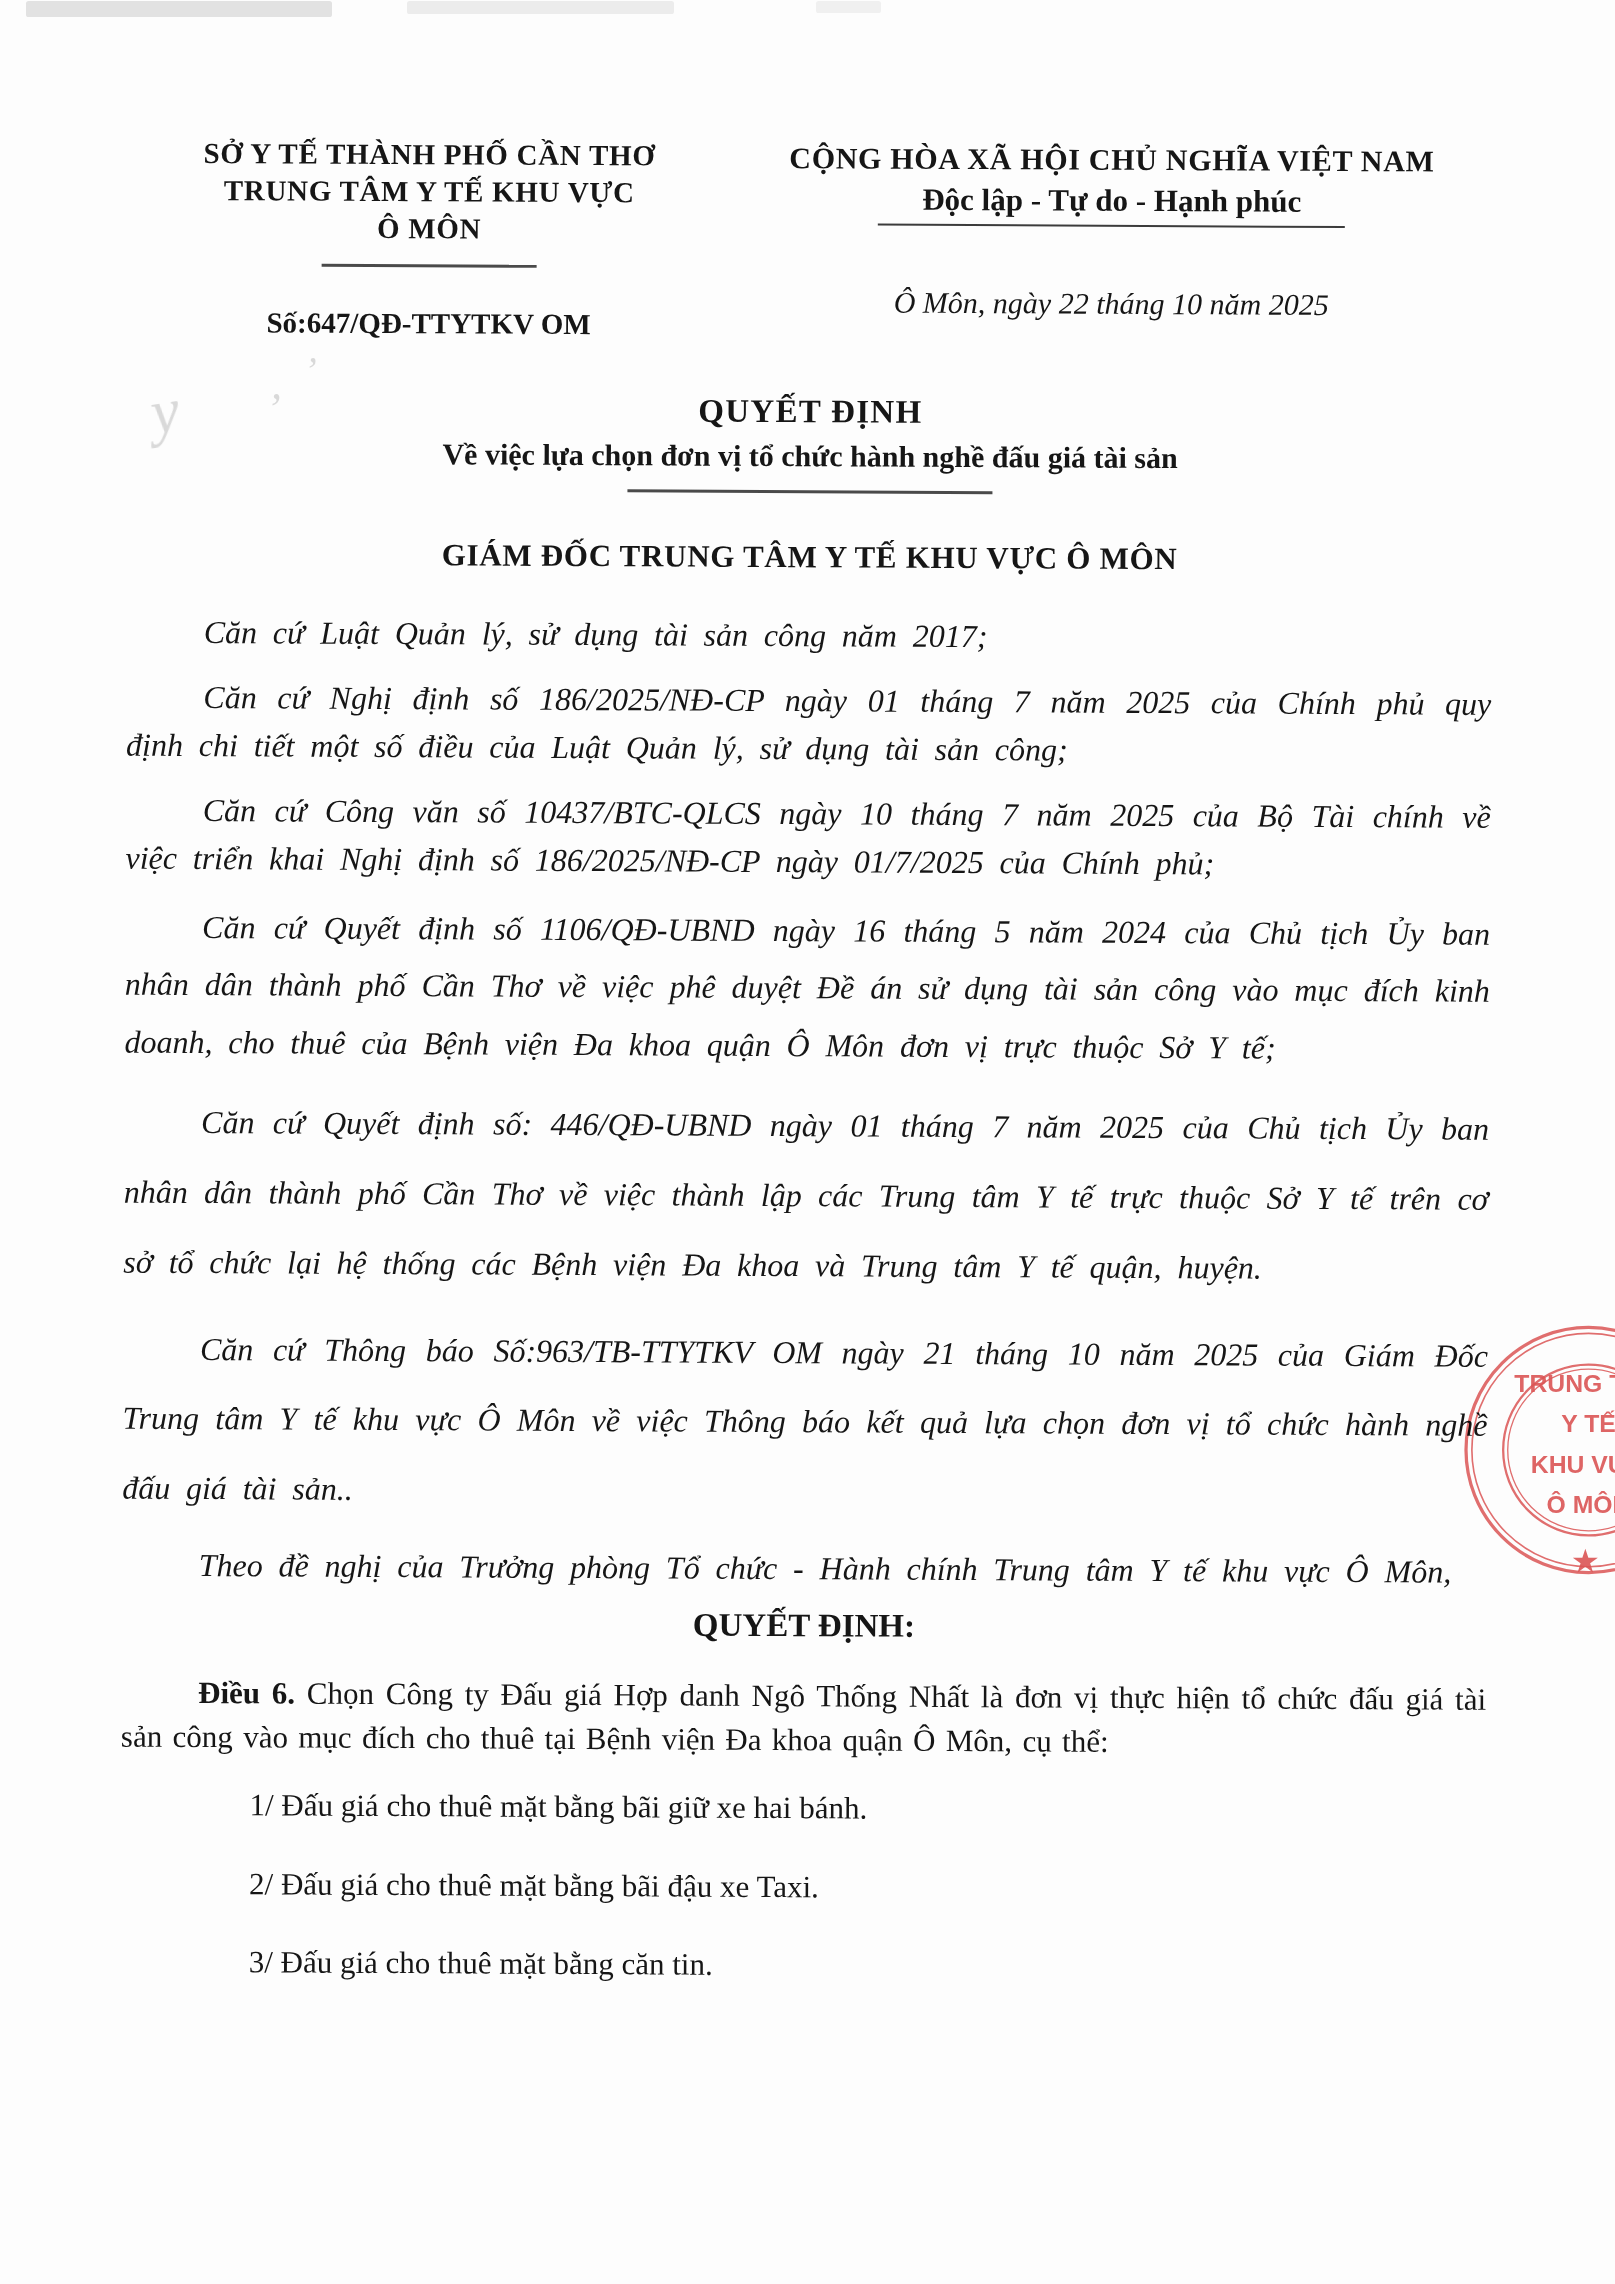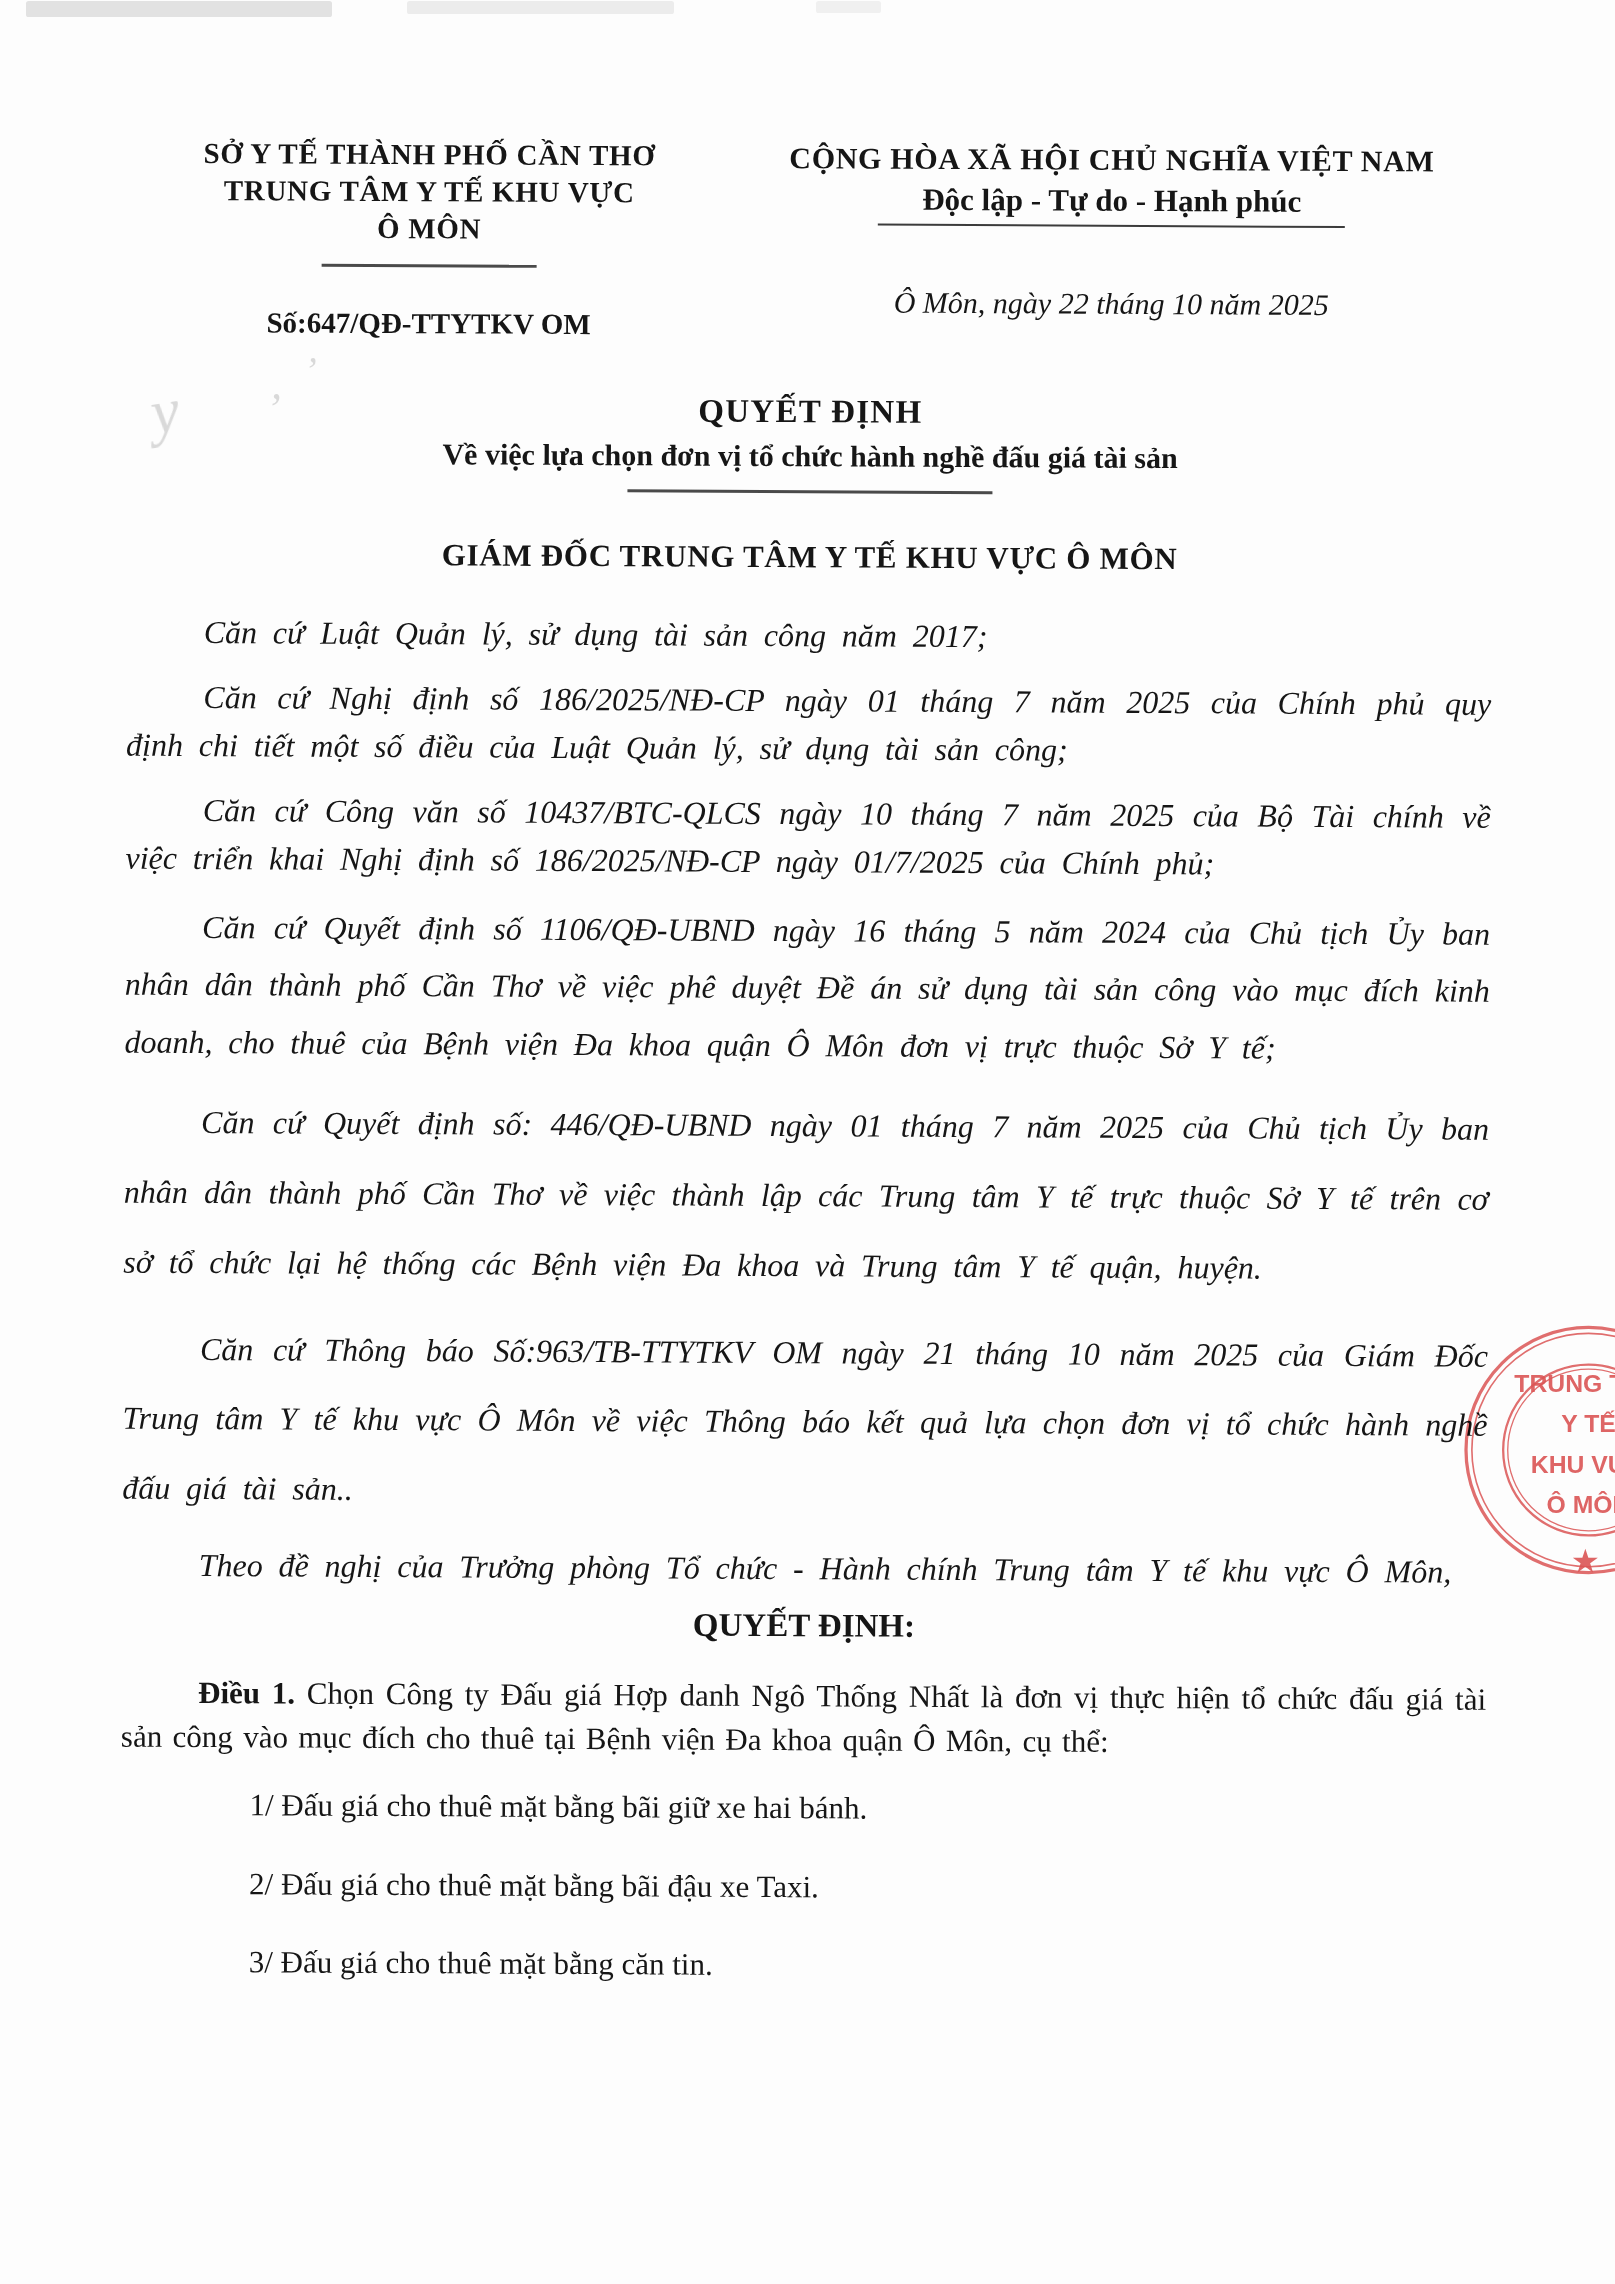--- a/index.html
+++ b/index.html
@@ -116,21 +116,21 @@
         <p class="preamble-p">Căn cứ Nghị định số 186/2025/NĐ-CP ngày 01 tháng 7 năm 2025 của Chính phủ quy định chi tiết một số điều của Luật Quản lý, sử dụng tài sản công;</p>
         <p class="preamble-p">Căn cứ Công văn số 10437/BTC-QLCS ngày 10 tháng 7 năm 2025 của Bộ Tài chính về việc triển khai Nghị định số 186/2025/NĐ-CP ngày 01/7/2025 của Chính phủ;</p>
         <p class="preamble-p">Căn cứ Quyết định số 1106/QĐ-UBND ngày 16 tháng 5 năm 2024 của Chủ tịch Ủy ban nhân dân thành phố Cần Thơ về việc phê duyệt Đề án sử dụng tài sản công vào mục đích kinh doanh, cho thuê của Bệnh viện Đa khoa quận Ô Môn đơn vị trực thuộc Sở Y tế;</p>
         <p class="preamble-p">Căn cứ Quyết định số: 446/QĐ-UBND ngày 01 tháng 7 năm 2025 của Chủ tịch Ủy ban nhân dân thành phố Cần Thơ về việc thành lập các Trung tâm Y tế trực thuộc Sở Y tế trên cơ sở tổ chức lại hệ thống các Bệnh viện Đa khoa và Trung tâm Y tế quận, huyện.</p>
         <p class="preamble-p">Căn cứ Thông báo Số:963/TB-TTYTKV OM ngày 21 tháng 10 năm 2025 của Giám Đốc Trung tâm Y tế khu vực Ô Môn về việc Thông báo kết quả lựa chọn đơn vị tổ chức hành nghề đấu giá tài sản..</p>
         <p class="preamble-p">Theo đề nghị của Trưởng phòng Tổ chức - Hành chính Trung tâm Y tế khu vực Ô Môn,</p>
       </div>
 
     <div class="decision-heading">QUYẾT ĐỊNH:</div>
 
-    <p class="article"><span class="lead">Điều 1.</span> <span>Chọn Công ty Đấu giá Hợp danh Ngô Thống Nhất là đơn vị thực hiện tổ chức đấu giá tài sản công vào mục đích cho thuê tại Bệnh viện Đa khoa quận Ô Môn, cụ thể:</span></p>
+    <p class="article"><span class="lead">Điều 6.</span> <span>Chọn Công ty Đấu giá Hợp danh Ngô Thống Nhất là đơn vị thực hiện tổ chức đấu giá tài sản công vào mục đích cho thuê tại Bệnh viện Đa khoa quận Ô Môn, cụ thể:</span></p>
 
     <div class="items">
         <p class="decision-item">1/ Đấu giá cho thuê mặt bằng bãi giữ xe hai bánh.</p>
         <p class="decision-item">2/ Đấu giá cho thuê mặt bằng bãi đậu xe Taxi.</p>
         <p class="decision-item">3/ Đấu giá cho thuê mặt bằng căn tin.</p>
       </div>
 
   </div>
 
   <svg class="stamp" width="339" height="365" viewBox="0 0 520 560">

